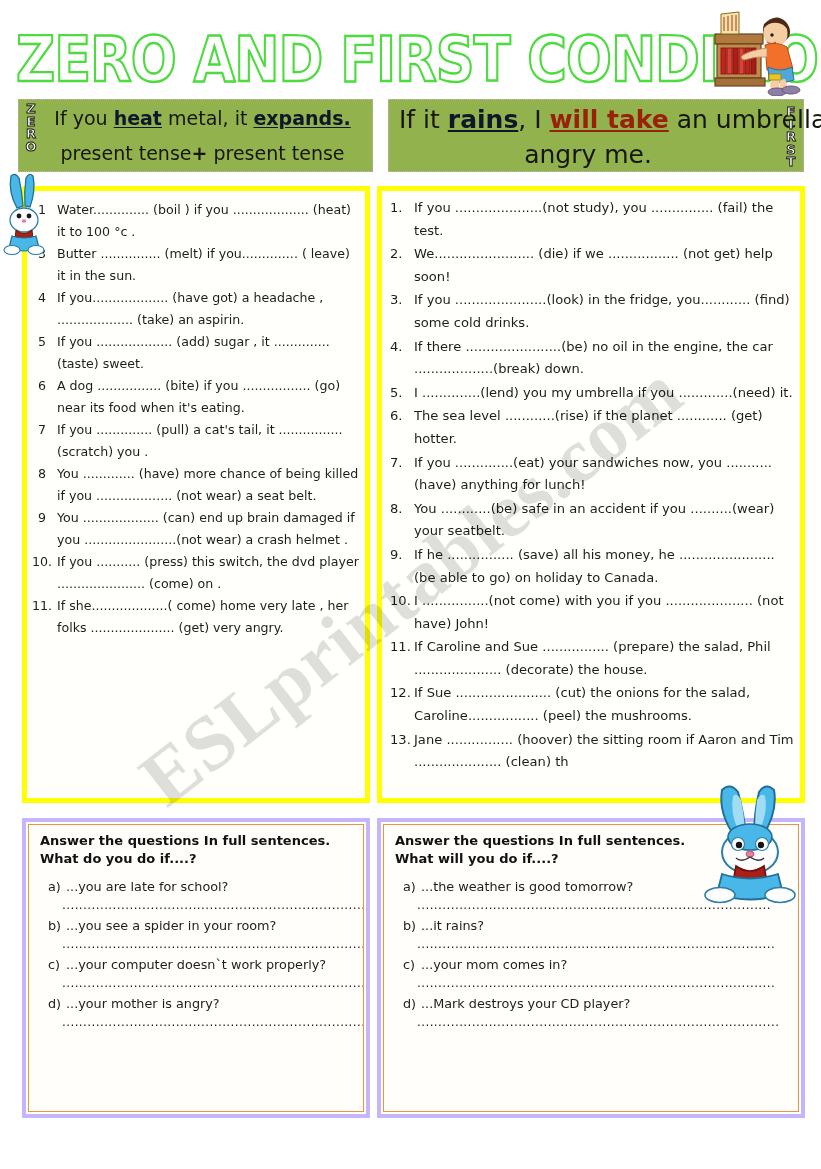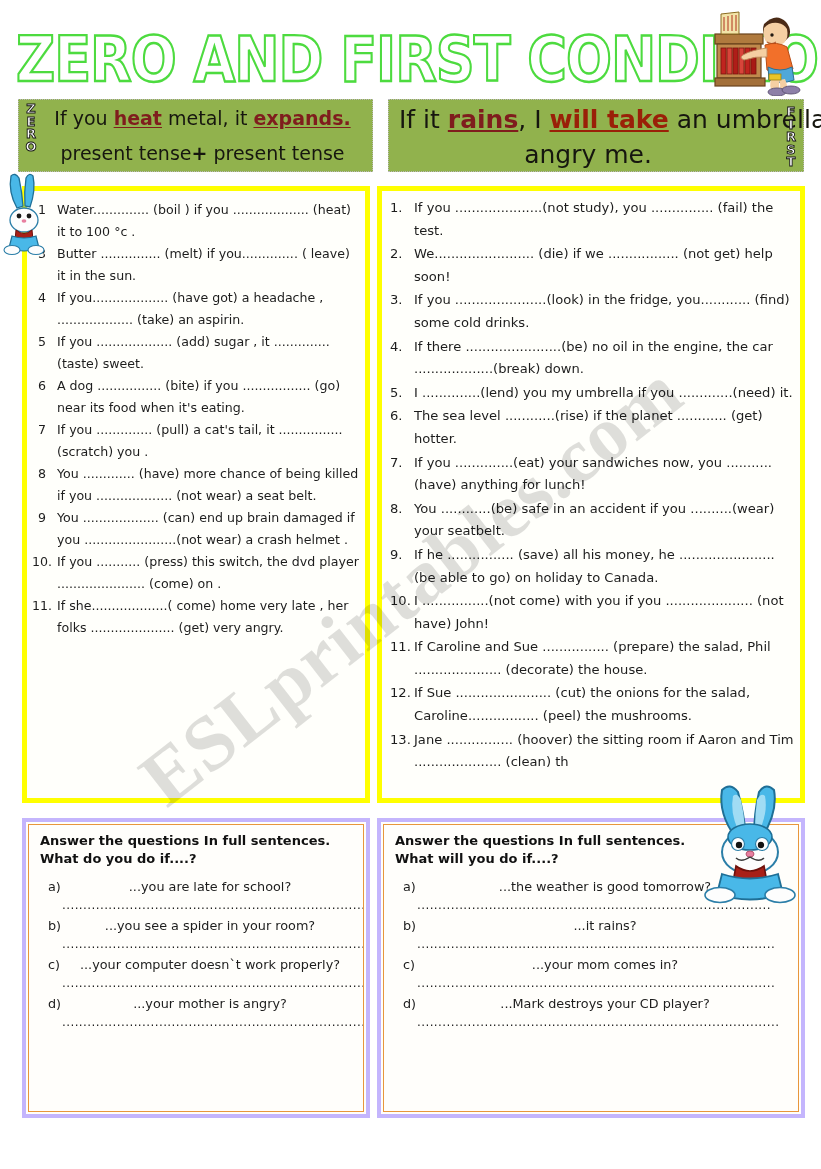--- a/index.html
+++ b/index.html
@@ -81,21 +81,21 @@
     text-align: center;
     font-family: "DejaVu Sans", sans-serif;
     font-size: 25px;
     line-height: 35px;
     padding-top: 1px;
     white-space: nowrap;
   }
   .banner.left .banner-inner { padding-left: 14px; font-size: 19px; }
   .banner.right .banner-inner { padding: 2px 26px 0 10px; }
   .banner u { text-decoration: underline; text-underline-offset: 2px; }
-  .kw-green { color: #7f1d1d; font-weight: 700; }
+  .kw-green { color: #0f172a; font-weight: 700; }
   .kw-red   { color: #9a2008; font-weight: 700; }
   .plus     { font-weight: 700; }
 
   
   .vlabel {
     position: absolute;
     font-family: "DejaVu Sans", sans-serif;
     font-size: 13px;
     font-weight: 700;
     line-height: 12.5px;
@@ -191,21 +191,21 @@
     margin: 0;
     padding: 10px 12px 0 14px;
     font-family: "DejaVu Sans", sans-serif;
     font-size: 12.8px;
     line-height: 20px;
     color: #1d1d1d;
   }
   .ans-list li { margin-bottom: 2px; }
   .ans-q { display: flex; align-items: flex-start; }
   .ans-letter { flex: 0 0 auto; width: 26px; padding-left: 8px; }
-  .ans-qtext  { flex: 1 1 auto; text-align: center; }
+  .ans-qtext  { flex: 1 1 auto; }
   .ans-rule {
     padding-left: 22px;
     letter-spacing: 0.4px;
     word-break: break-all;
     color: #1d1d1d;
     font-size: 12px;
     line-height: 17px;
   }
 </style>
 </head>

